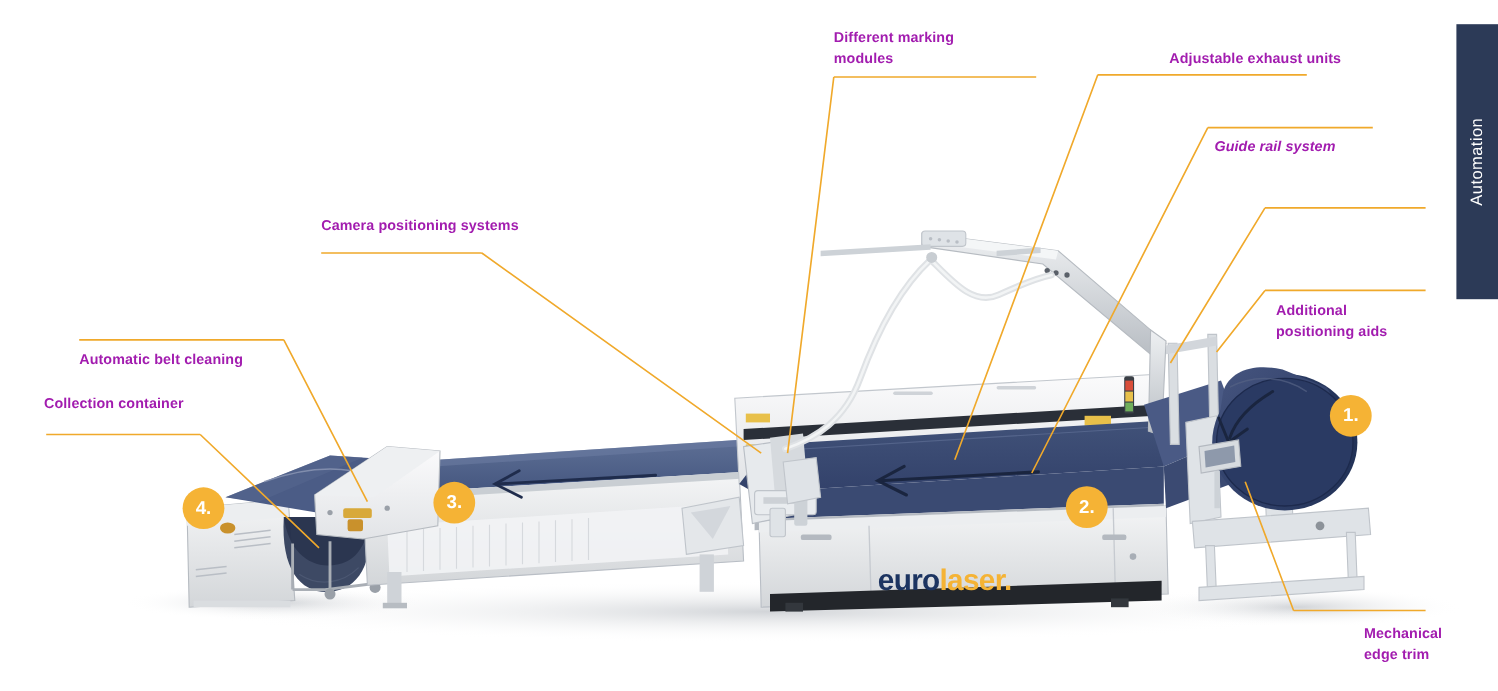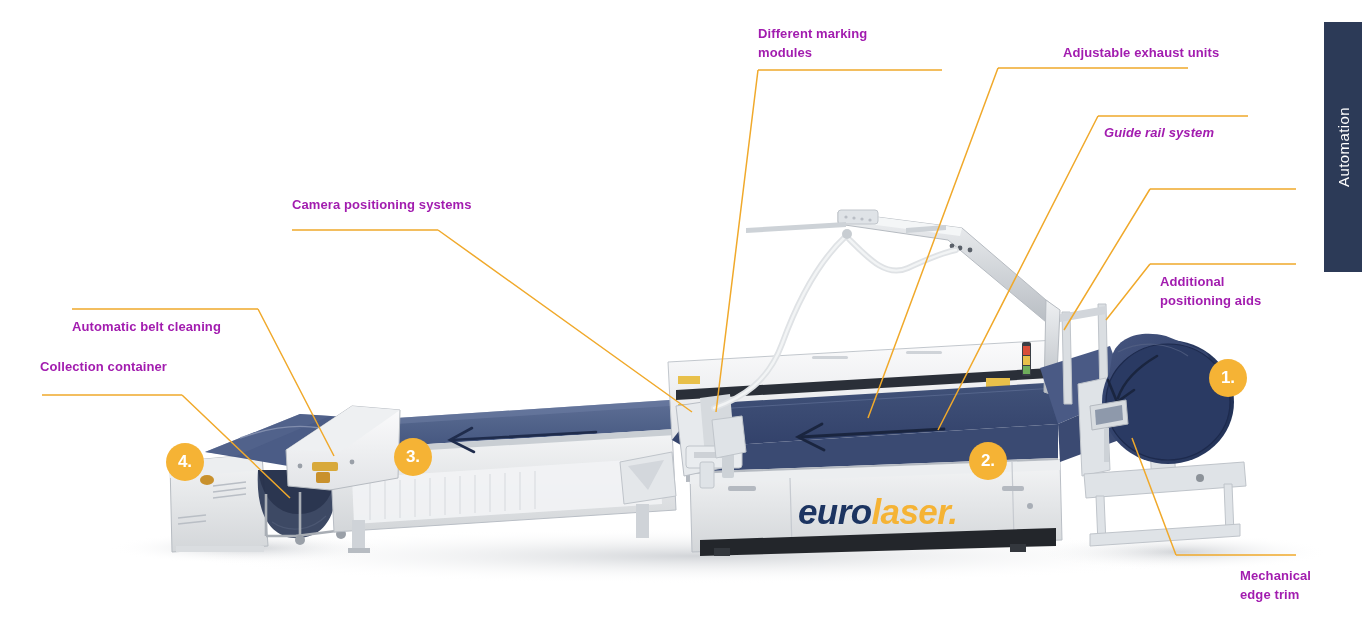--- a/index.html
+++ b/index.html
@@ -15,22 +15,22 @@
          background:#f5b335;color:#ffffff;font-weight:bold;font-size:17px;
          display:flex;align-items:center;justify-content:center;}
 
   #autotab{position:absolute;left:1324px;top:22px;width:38px;height:250px;
            background:#2c3a57;}
   #autotab .vtxt{position:absolute;left:50%;top:50%;
         transform:translate(-50%,-50%) rotate(-90deg);
         transform-origin:center;white-space:nowrap;color:#ffffff;
         font-size:15px;font-weight:normal;letter-spacing:.4px;}
 
-  .logo{position:absolute;left:798px;top:492px;font-size:35px;font-weight:bold;
-        letter-spacing:-0.6px;font-style:italic;}
+  .logo{position:absolute;left:798px;top:512px;font-size:27px;font-weight:bold;
+        letter-spacing:-0.6px;}
   .logo .a{color:#1c3461;}
   .logo .b{color:#f5b335;}
   .logo .d{color:#f5b335;}
 </style>
 </head>
 <body>
 
 <div id="stage">
 
   <svg id="scene" viewBox="0 0 1362 628">

